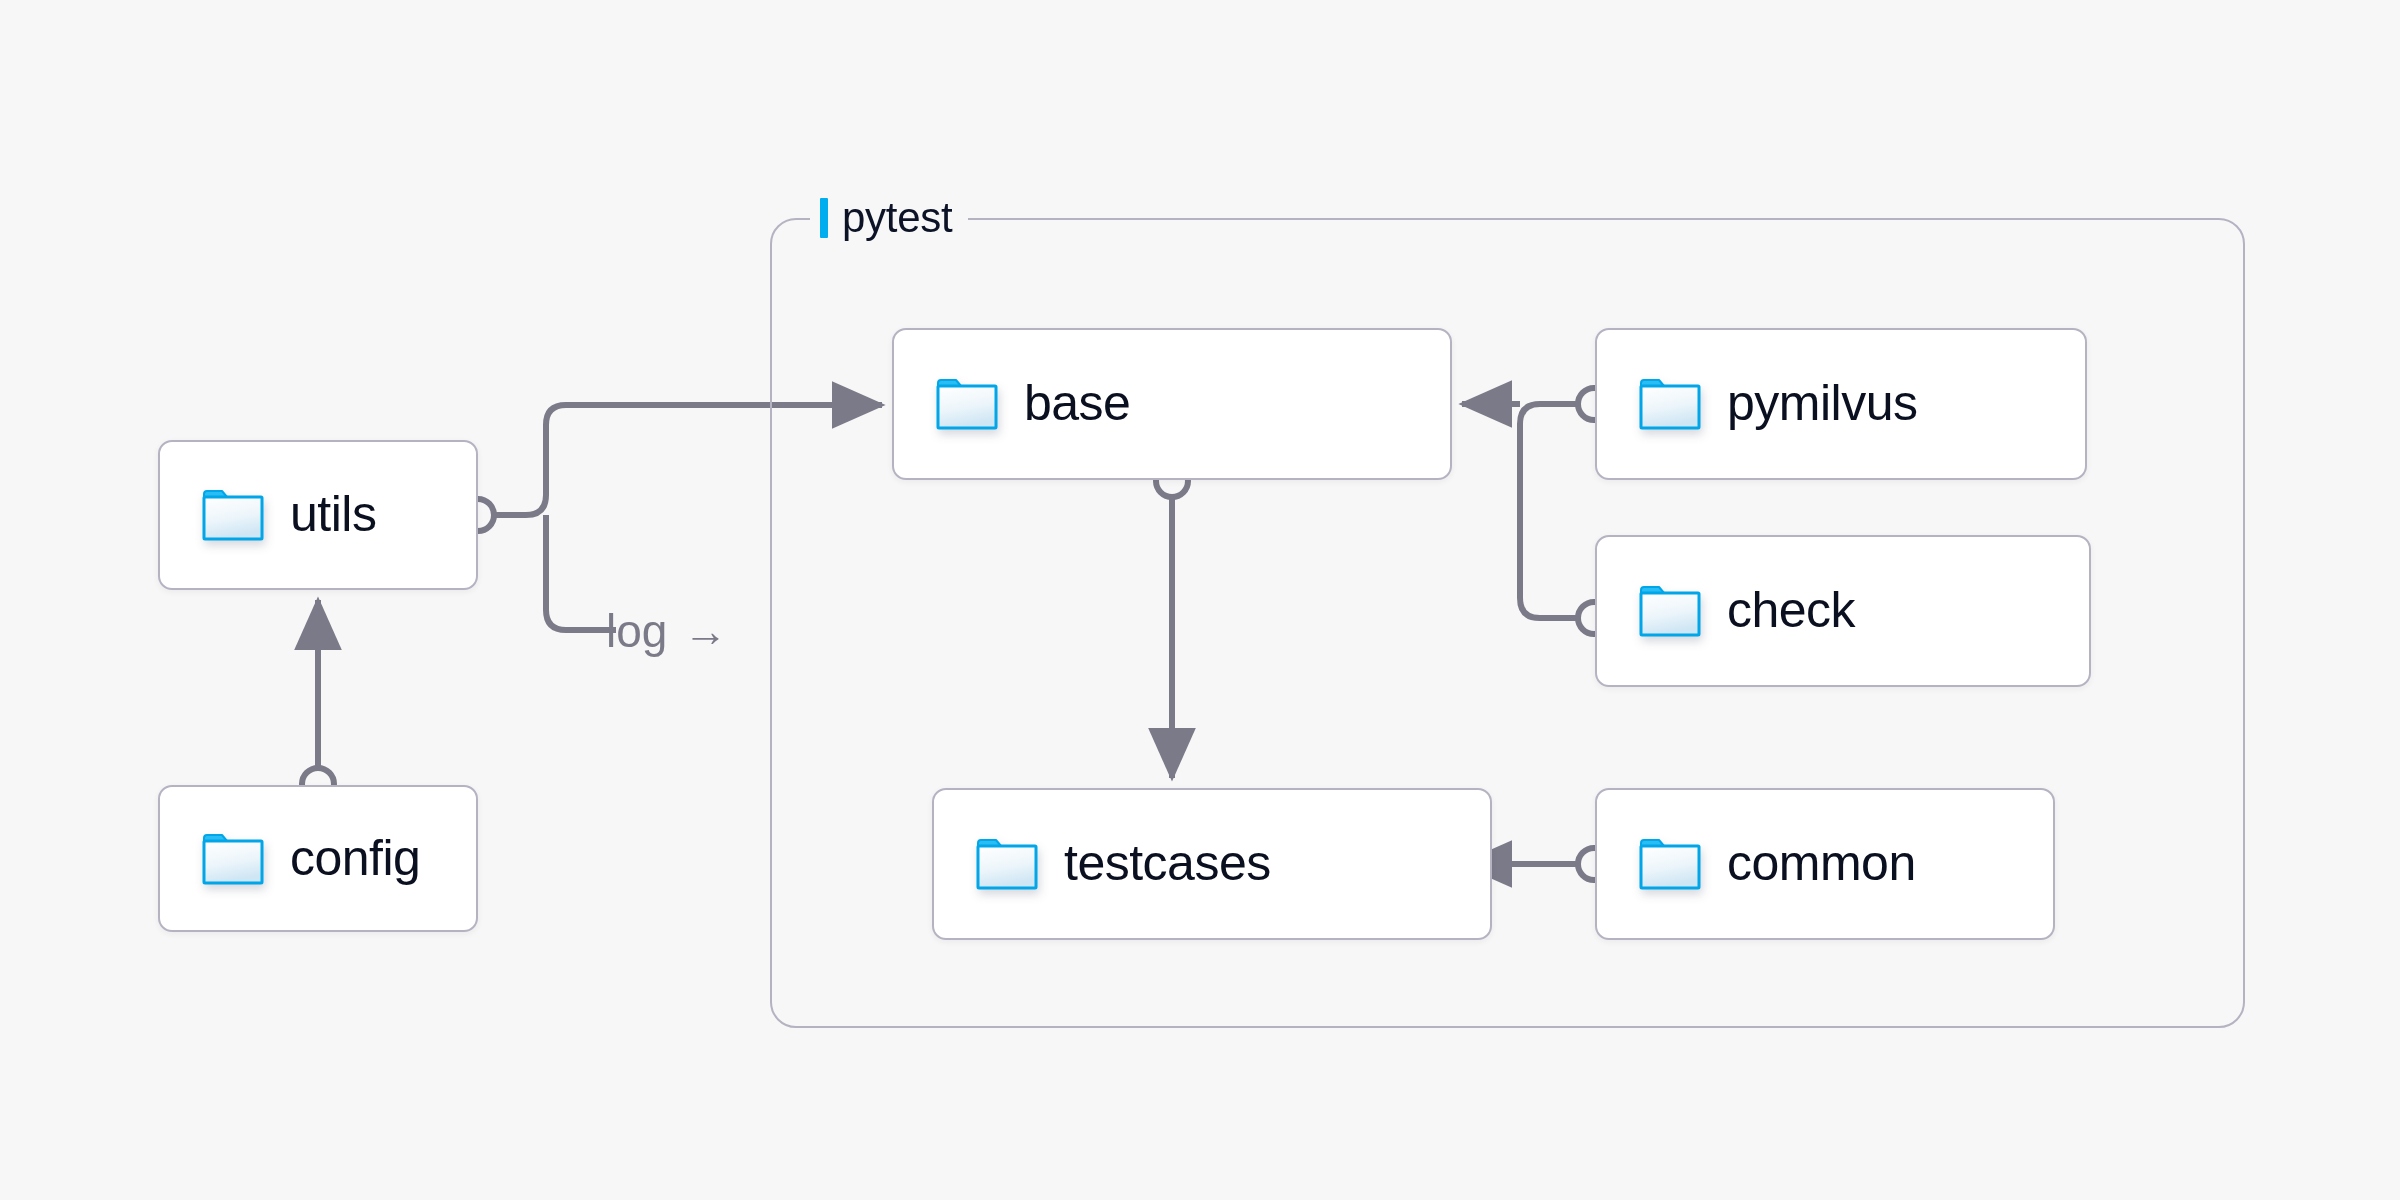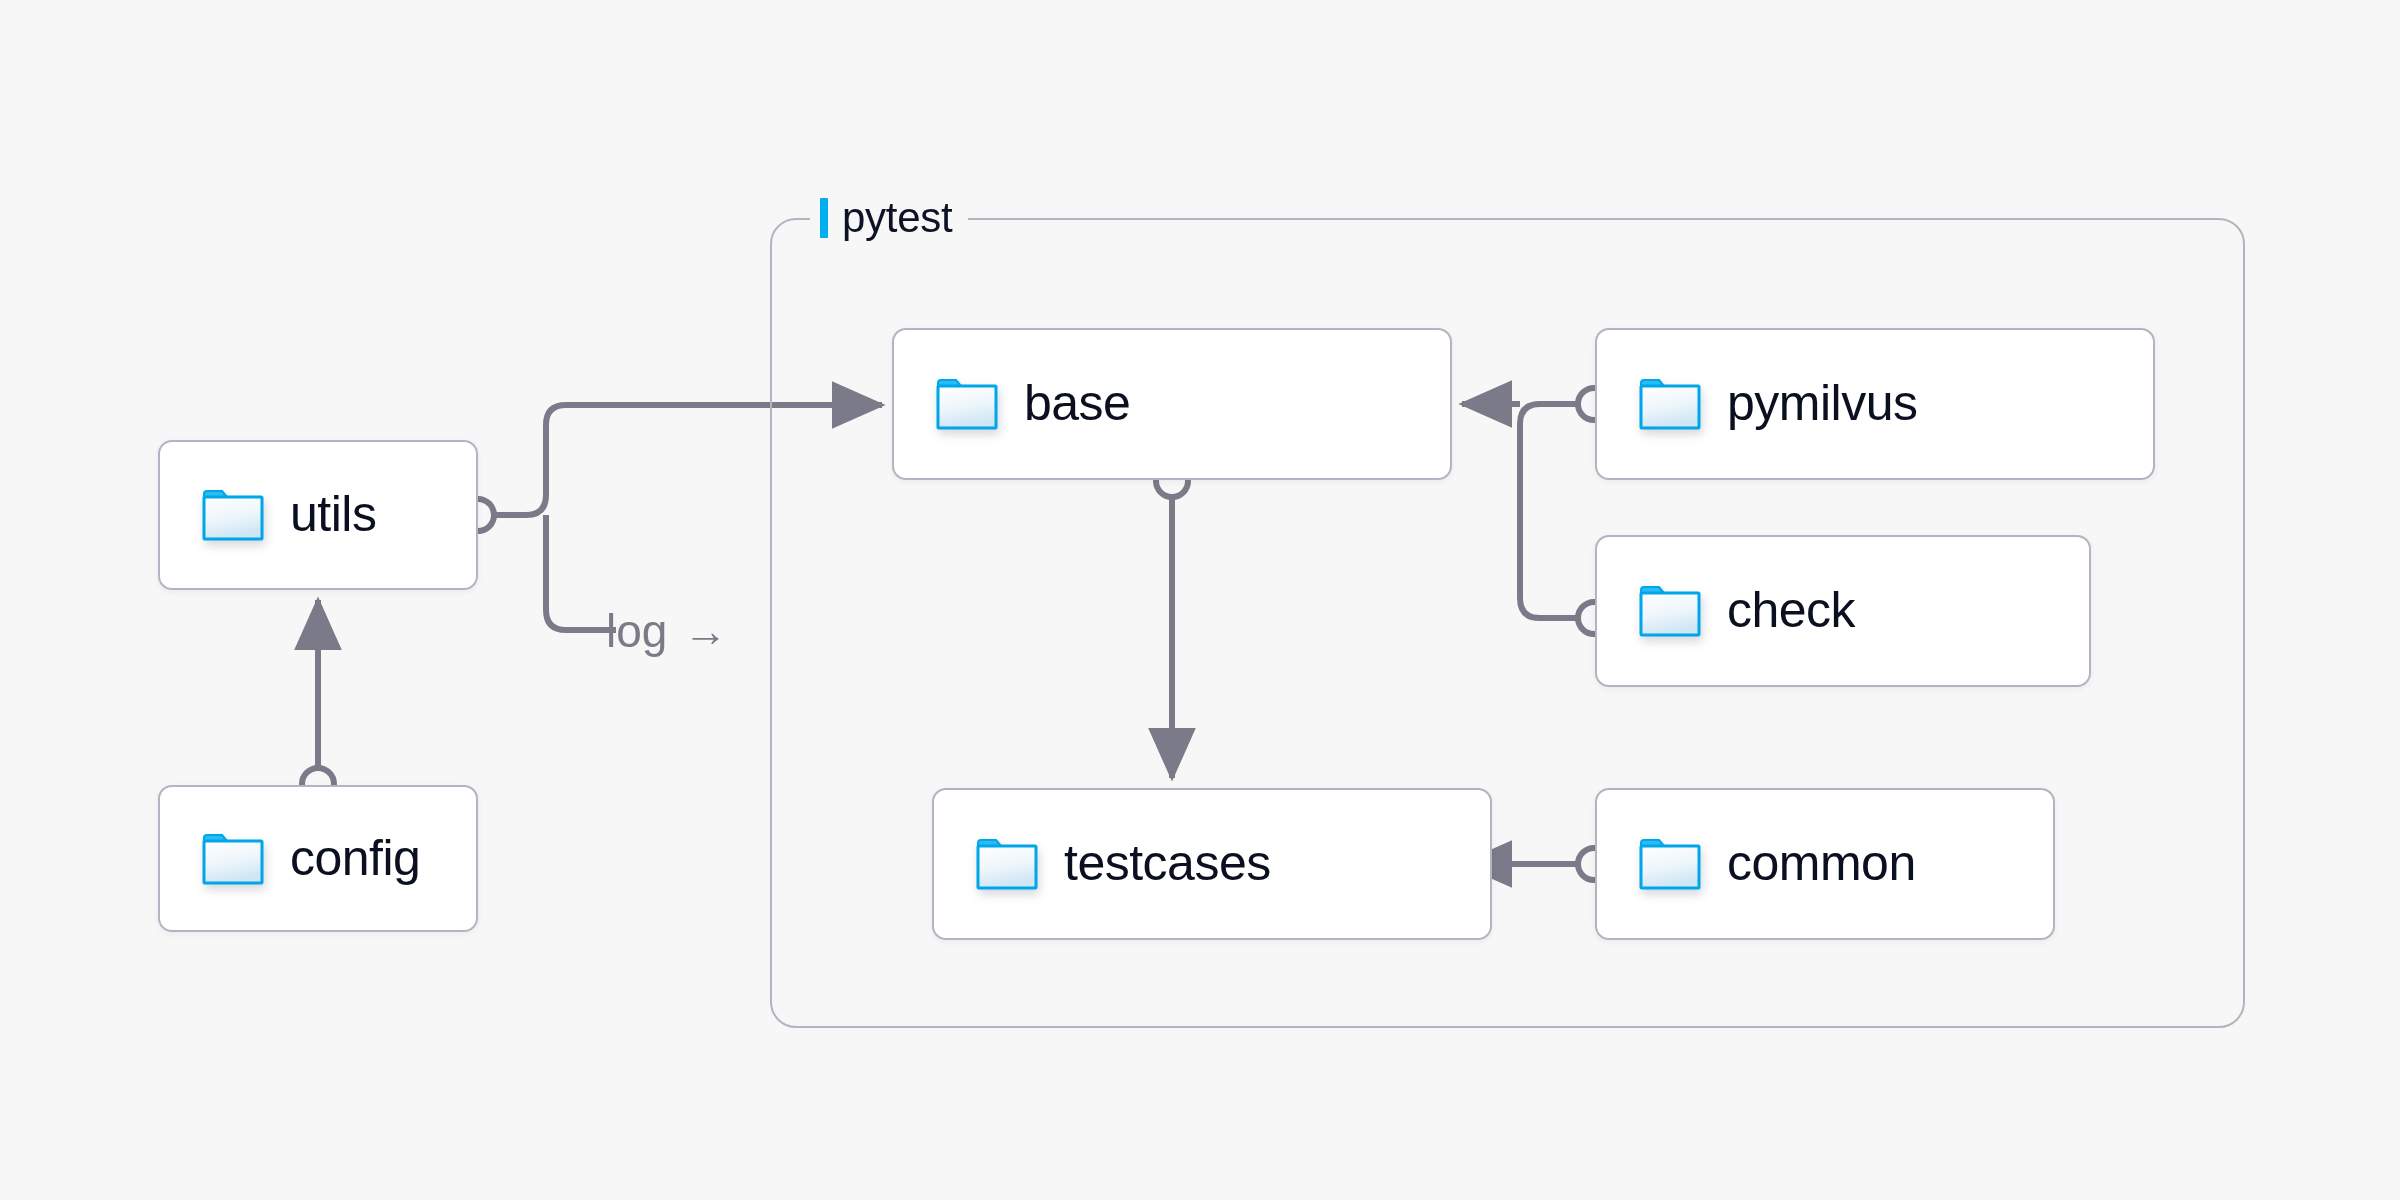--- a/index.html
+++ b/index.html
@@ -185,21 +185,21 @@
   <div class="node" style="left:932px; top:788px; width:560px; height:152px;">
     <div class="node-inner">
       <svg class="folder-icon" viewBox="0 0 62 52">
         <path d="M2,10 L2,5 Q2,2 5,2 L20,2 L25,8 L22,10 Z" fill="#29bdf5" stroke="#00a6e8" stroke-width="2" stroke-linejoin="round"></path>
         <rect x="2" y="8" width="58" height="42" rx="1" fill="url(#folderGrad)" stroke="#00a6e8" stroke-width="3"></rect>
       </svg>
       <span class="node-label">testcases</span>
     </div>
   </div>
 
-  <div class="node" style="left:1595px; top:328px; width:560px; height:152px;">
+  <div class="node" style="left:1595px; top:328px; width:492px; height:152px;">
     <div class="node-inner">
       <svg class="folder-icon" viewBox="0 0 62 52">
         <path d="M2,10 L2,5 Q2,2 5,2 L20,2 L25,8 L22,10 Z" fill="#29bdf5" stroke="#00a6e8" stroke-width="2" stroke-linejoin="round"></path>
         <rect x="2" y="8" width="58" height="42" rx="1" fill="url(#folderGrad)" stroke="#00a6e8" stroke-width="3"></rect>
       </svg>
       <span class="node-label">pymilvus</span>
     </div>
   </div>
 
   <div class="node" style="left:1595px; top:535px; width:496px; height:152px;">

